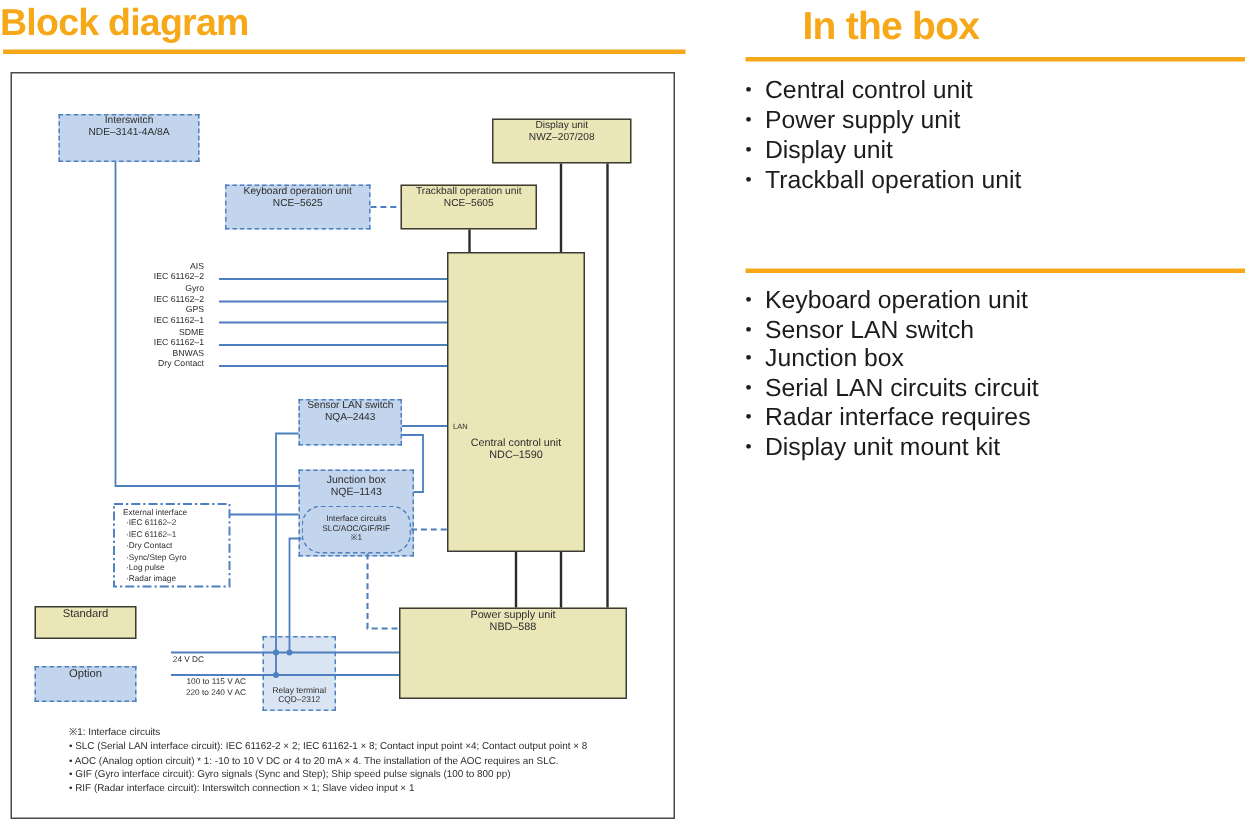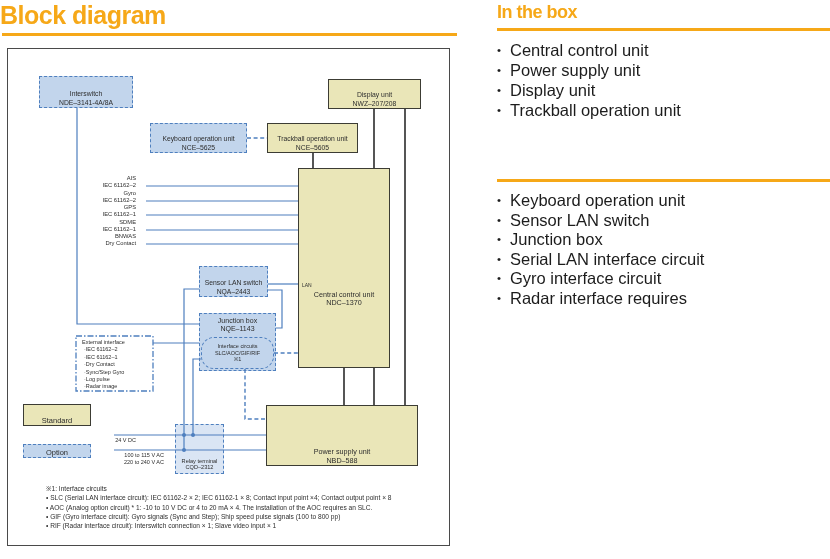--- a/index.html
+++ b/index.html
@@ -11,31 +11,31 @@
   body{font-family:"Liberation Sans",sans-serif;color:var(--text);}
   #page{position:relative;width:830px;height:559px;background:#fff;overflow:hidden;}
 
   
   .h-title{position:absolute;font-weight:bold;color:var(--accent);letter-spacing:-0.5px;}
   #left-title{left:0;top:1px;font-size:25px;}
   #left-rule{position:absolute;left:2px;top:33px;width:455px;height:3px;background:var(--accent);}
 
   
   .rcol{position:absolute;left:497px;width:333px;}
-  .rcol .rtitle{font-weight:bold;color:var(--accent);font-size:18px;letter-spacing:-0.5px;}
+  .rcol .rtitle{font-weight:bold;color:var(--accent);font-size:26px;letter-spacing:-0.5px;margin-left:38px;}
   .rcol .rrule{height:3px;background:var(--accent);margin-top:5px;margin-bottom:9px;}
   .rcol ul{list-style:none;}
   .rcol li{position:relative;font-size:16.5px;line-height:20px;padding-left:13px;color:var(--text);}
   #options-block li{line-height:19.5px;}
   .rcol li::before{content:'\2022';position:absolute;left:0;top:0;font-size:0.7em;line-height:inherit;}
 
   
   #diagram{position:absolute;left:7px;top:48px;width:443px;height:498px;border:1.5px solid #4a4a4a;background:#fff;}
 
-  .box{position:absolute;display:flex;flex-direction:column;align-items:center;justify-content:flex-end;
+  .box{position:absolute;display:flex;flex-direction:column;align-items:center;justify-content:flex-start;
        text-align:center;font-size:6.8px;line-height:8.4px;color:#2d2d2d;}
   .tan{background:var(--tan);border:1.6px solid var(--tanborder);}
   .blue{background:var(--bluefill);border:1.3px dashed var(--blueline);}
   .relaybox{background:var(--relayfill);border:1.3px dashed var(--blueline);justify-content:flex-end;padding-bottom:2px;font-size:5.6px;line-height:6.6px;}
   .whitebox{background:#fff;border:none;}
 
   #box-interswitch{left:31px;top:27px;width:94px;height:32px;}
   #box-display{left:320px;top:30px;width:93px;height:30px;}
   #box-keyboard{left:142px;top:74px;width:97px;height:30px;}
   #box-trackball{left:259px;top:74px;width:91px;height:30px;}
@@ -43,21 +43,21 @@
   #lan-label{position:absolute;left:3px;top:112px;font-size:5px;color:#2d2d2d;}
   #box-sensor{left:191px;top:217px;width:69px;height:31px;}
   #box-junction{left:191px;top:264px;width:77px;height:58px;justify-content:flex-start;padding-top:3px;font-size:7px;}
   #box-ifc{position:absolute;left:1px;top:23px;width:73px;height:32px;border-radius:13px;background:var(--bluefill);
            border:1.3px dashed var(--blueline);display:flex;flex-direction:column;align-items:center;justify-content:center;
            font-size:5.5px;line-height:6.8px;}
   #box-ext{left:68px;top:287px;width:77px;height:55px;align-items:flex-start;justify-content:flex-start;
            text-align:left;padding:3px 0 0 6px;font-size:5.5px;line-height:7.4px;}
   #box-ext .ext-item{padding-left:2px;}
   #legend-standard{left:15px;top:355px;width:68px;height:22px;font-size:7.5px;}
-  #legend-option{left:15px;top:395px;width:68px;height:14px;font-size:7.5px;}
+  #legend-option{left:15px;top:395px;width:68px;height:24px;font-size:7.5px;}
   #box-psu{left:258px;top:356px;width:152px;height:61px;font-size:7.2px;}
   #box-relay{left:167px;top:375px;width:49px;height:50px;}
 
   .sig{position:absolute;width:80px;left:48px;text-align:right;font-size:5.8px;line-height:6.6px;color:#2d2d2d;}
   #sig0{top:126px;} #sig1{top:141px;} #sig2{top:155px;} #sig3{top:170px;} #sig4{top:184px;}
 
   .pwr{position:absolute;text-align:right;font-size:5.5px;line-height:6.6px;color:#2d2d2d;}
   #pwr-dc{left:73px;top:388px;width:55px;}
   #pwr-ac{left:96px;top:403px;width:60px;}
 
@@ -91,21 +91,21 @@
     </div>
 
     <div id="box-trackball" class="box tan">
       <div>Trackball operation unit</div>
       <div>NCE–5605</div>
     </div>
 
     <div id="box-ccu" class="box tan">
       <div id="lan-label">LAN</div>
       <div>Central control unit</div>
-      <div>NDC–1370</div>
+      <div>NDC–1590</div>
     </div>
 
     <div id="box-sensor" class="box blue">
       <div>Sensor LAN switch</div>
       <div>NQA–2443</div>
     </div>
 
     <div id="box-junction" class="box blue">
       <div>Junction box</div>
       <div>NQE–1143</div>
@@ -228,19 +228,19 @@
       <li>Trackball operation unit</li>
     </ul>
   </div>
 
   <div class="rcol" id="options-block" style="top:174px;">
     <div class="rrule"></div>
     <ul>
       <li>Keyboard operation unit</li>
       <li>Sensor LAN switch</li>
       <li>Junction box</li>
-      <li>Serial LAN interface circuit</li>
-      <li>Gyro interface circuit</li>
+      <li>Serial LAN circuits circuit</li>
       <li>Radar interface requires</li>
+      <li>Display unit mount kit</li>
     </ul>
   </div>
 
 </div>
 
 </body></html>

